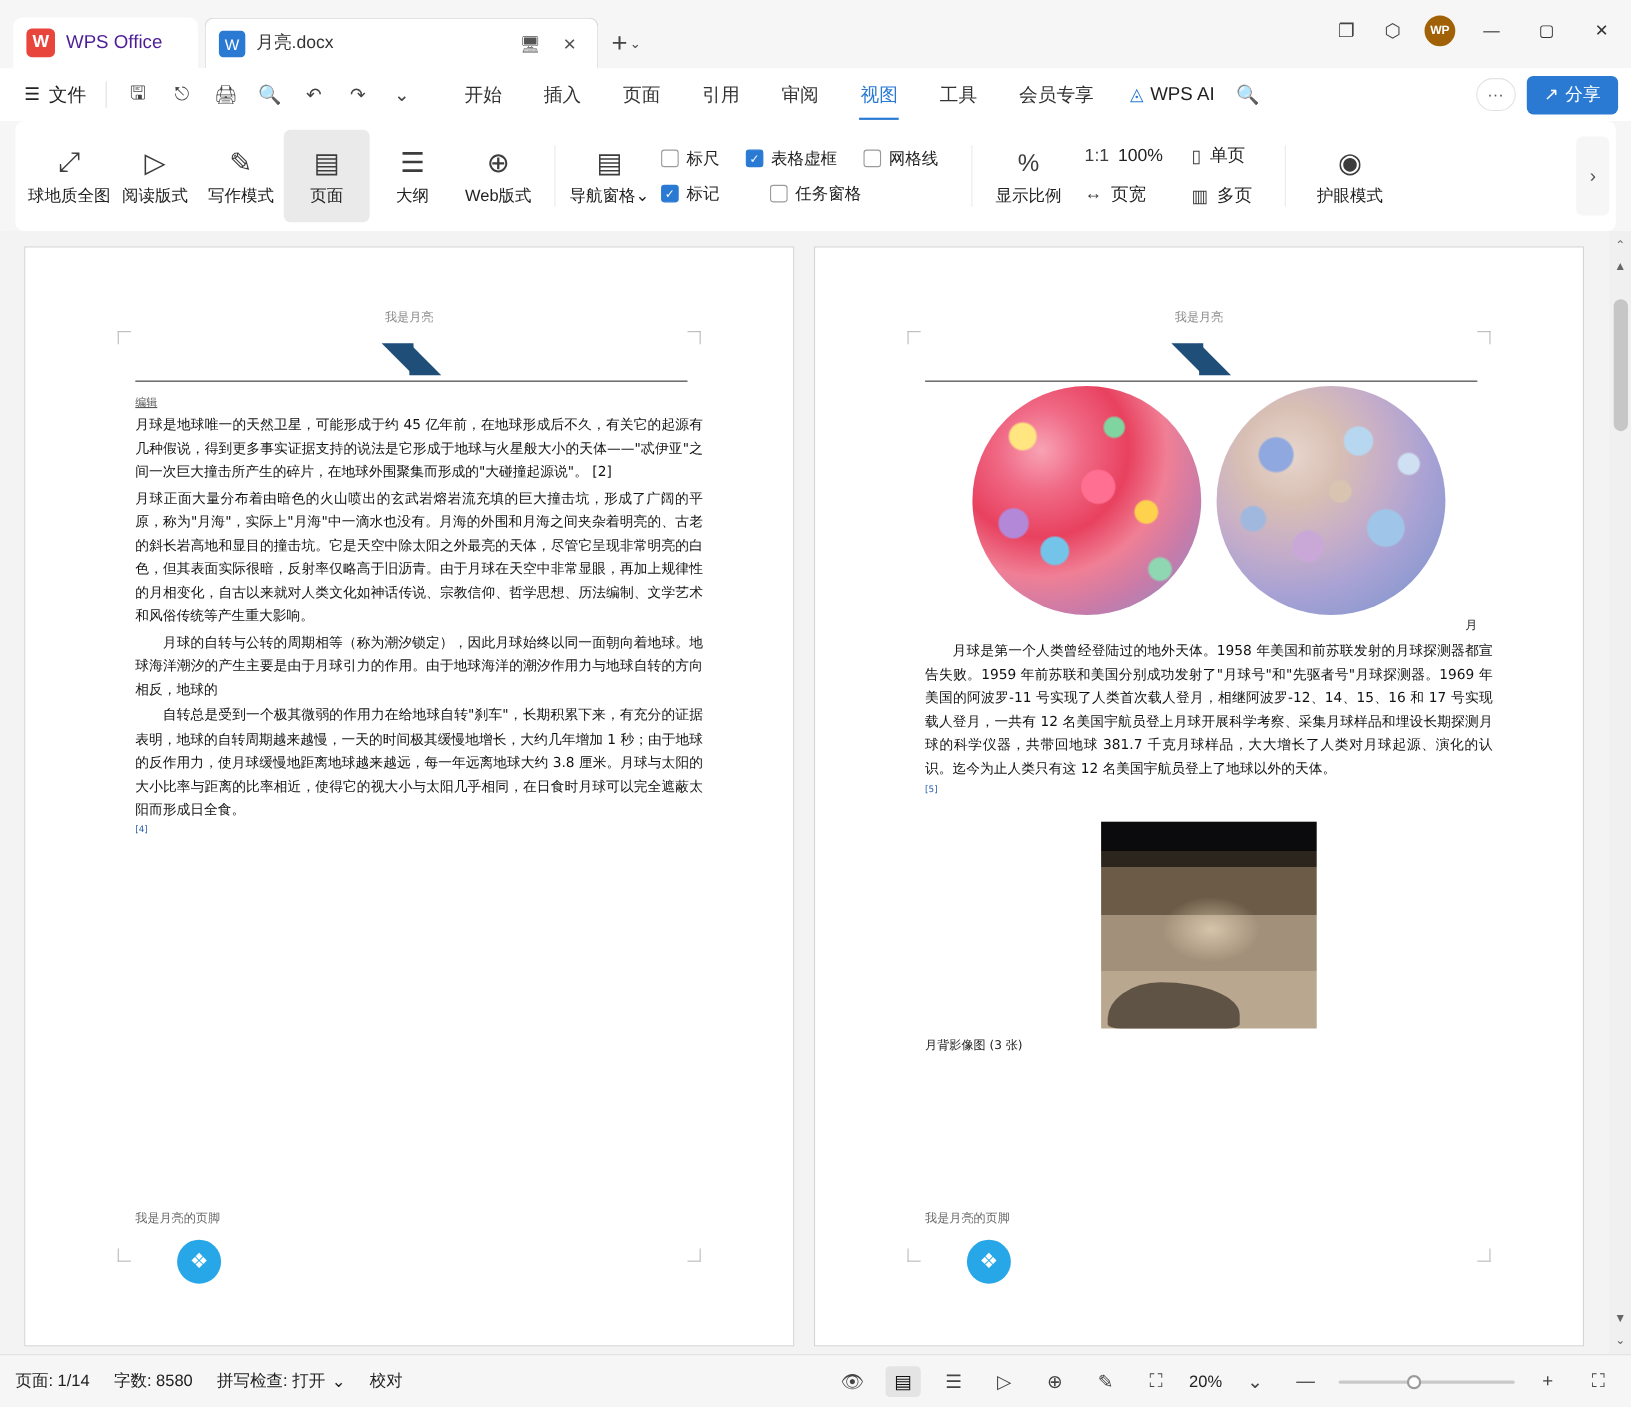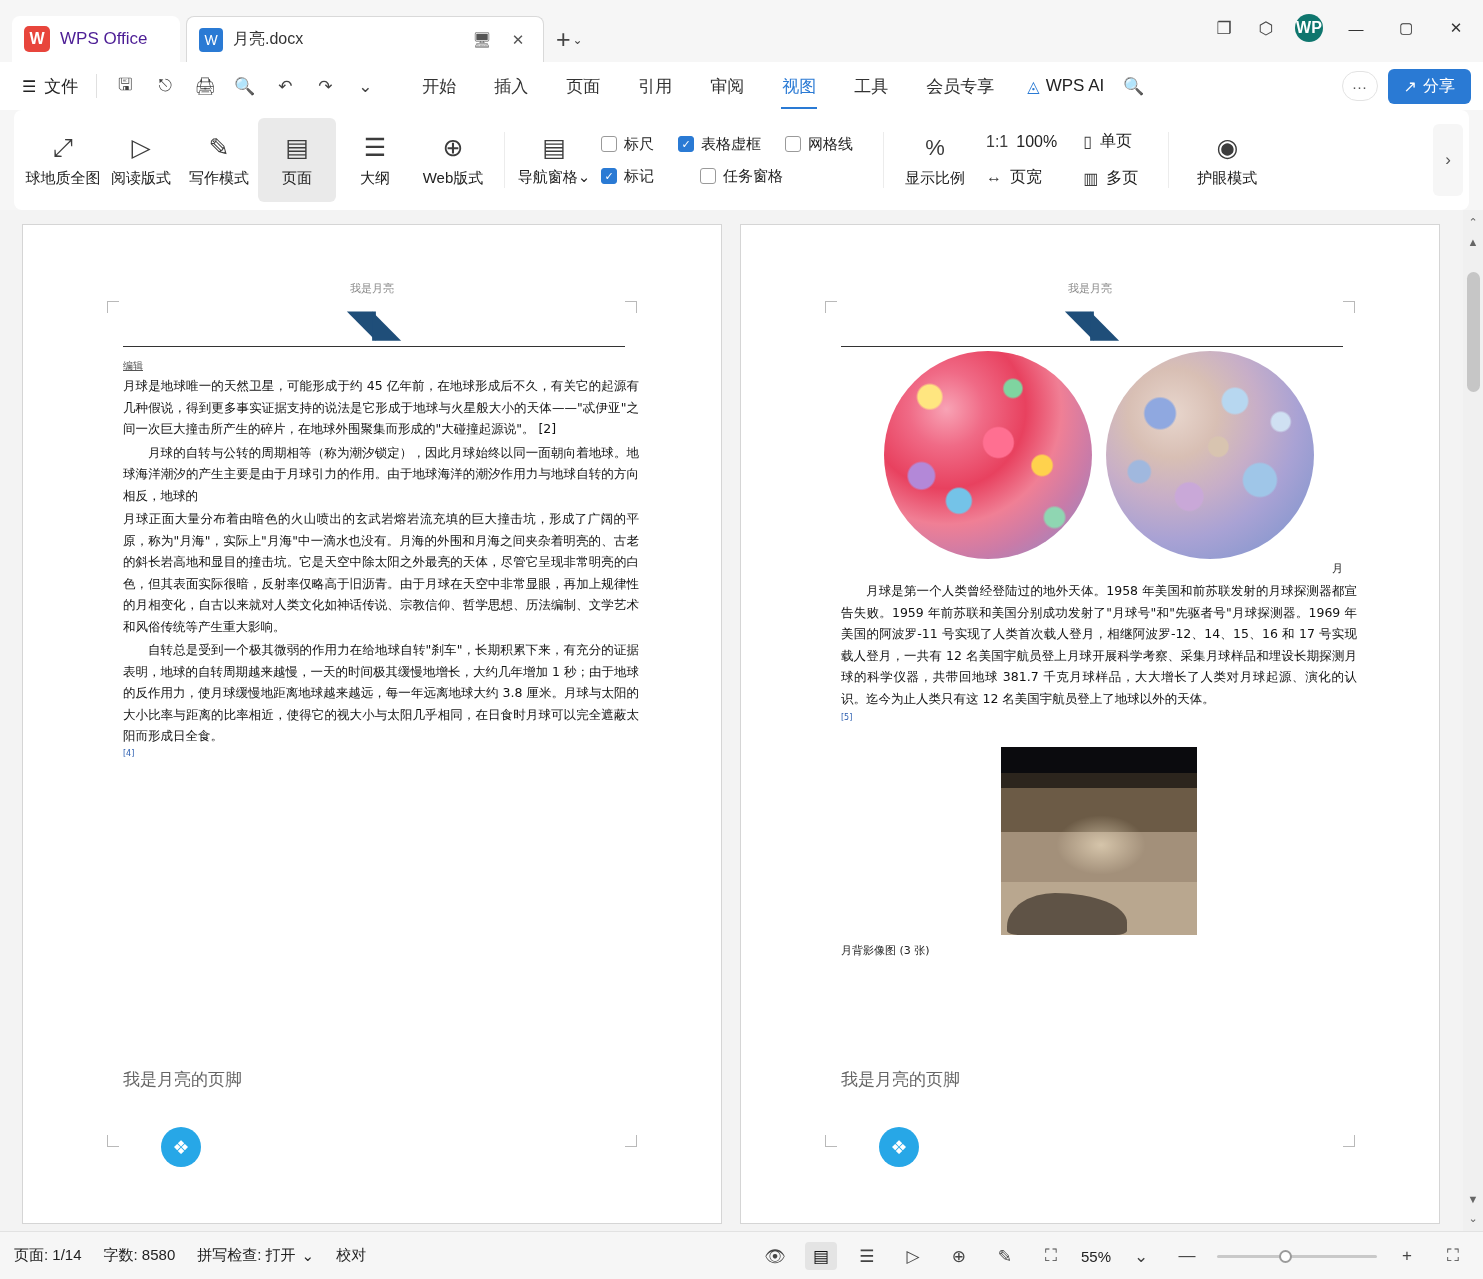--- a/index.html
+++ b/index.html
@@ -83,22 +83,22 @@
     display: flex; align-items: center;
     gap: 4px; padding-right: 4px;
   }
   .tb-icon {
     width: 38px; height: 38px;
     display: flex; align-items: center; justify-content: center;
     color: #444; font-size: 17px; border-radius: 4px;
   }
   .avatar {
     width: 28px; height: 28px; border-radius: 50%;
-    background: #0f766e; color: #fff;
-    font-size: 16px; font-weight: bold;
+    background: #a16207; color: #fff;
+    font-size: 11px; font-weight: bold;
     display: flex; align-items: center; justify-content: center;
     margin: 0 6px;
   }
   .win-btn {
     width: 46px; height: 44px;
     display: flex; align-items: center; justify-content: center;
     color: #333; font-size: 15px;
   }
 
   
@@ -315,22 +315,22 @@
     font-size: 11px; color: #222;
     display: inline; vertical-align: bottom;
   }
   .para {
     font-size: 12.5px; line-height: 1.72;
     color: #111; text-align: justify;
     margin-top: 2px;
   }
   .para.indent { text-indent: 2em; }
   .footer-note {
-    position: absolute; left: 100px; bottom: 132px;
-    font-size: 17px; color: #666;
+    position: absolute; left: 100px; bottom: 108px;
+    font-size: 11px; color: #666;
   }
   .footer-badge {
     position: absolute; left: 138px; bottom: 56px;
     width: 40px; height: 40px;
     border-radius: 50%;
     background: #27a7e7;
     color: #fff; font-size: 19px;
     display: flex; align-items: center; justify-content: center;
   }
 
@@ -632,22 +632,22 @@
         <div class="mark tl"></div>
         <div class="mark tr"></div>
         <div class="mark bl"></div>
         <div class="mark br"></div>
         <div class="ornament">◥◣</div>
         <div class="hr-line"></div>
         <div class="body" style="position:relative;">
 
           <div class="small-link">编辑</div>
           <div class="para">月球是地球唯一的天然卫星，可能形成于约 45 亿年前，在地球形成后不久，有关它的起源有几种假说，得到更多事实证据支持的说法是它形成于地球与火星般大小的天体——"忒伊亚"之间一次巨大撞击所产生的碎片，在地球外围聚集而形成的"大碰撞起源说"。 [2]</div>
+          <div class="para">月球正面大量分布着由暗色的火山喷出的玄武岩熔岩流充填的巨大撞击坑，形成了广阔的平原，称为"月海"，实际上"月海"中一滴水也没有。月海的外围和月海之间夹杂着明亮的、古老的斜长岩高地和显目的撞击坑。它是天空中除太阳之外最亮的天体，尽管它呈现非常明亮的白色，但其表面实际很暗，反射率仅略高于旧沥青。由于月球在天空中非常显眼，再加上规律性的月相变化，自古以来就对人类文化如神话传说、宗教信仰、哲学思想、历法编制、文学艺术和风俗传统等产生重大影响。</div>
           <div class="para indent">月球的自转与公转的周期相等（称为潮汐锁定），因此月球始终以同一面朝向着地球。地球海洋潮汐的产生主要是由于月球引力的作用。由于地球海洋的潮汐作用力与地球自转的方向相反，地球的</div>
-          <div class="para">月球正面大量分布着由暗色的火山喷出的玄武岩熔岩流充填的巨大撞击坑，形成了广阔的平原，称为"月海"，实际上"月海"中一滴水也没有。月海的外围和月海之间夹杂着明亮的、古老的斜长岩高地和显目的撞击坑。它是天空中除太阳之外最亮的天体，尽管它呈现非常明亮的白色，但其表面实际很暗，反射率仅略高于旧沥青。由于月球在天空中非常显眼，再加上规律性的月相变化，自古以来就对人类文化如神话传说、宗教信仰、哲学思想、历法编制、文学艺术和风俗传统等产生重大影响。</div>
           <div class="para indent">自转总是受到一个极其微弱的作用力在给地球自转"刹车"，长期积累下来，有充分的证据表明，地球的自转周期越来越慢，一天的时间极其缓慢地增长，大约几年增加 1 秒；由于地球的反作用力，使月球缓慢地距离地球越来越远，每一年远离地球大约 3.8 厘米。月球与太阳的大小比率与距离的比率相近，使得它的视大小与太阳几乎相同，在日食时月球可以完全遮蔽太阳而形成日全食。</div>
           <div class="para" style="font-size:8px;color:#2a5db0;margin-top:0;">[4]</div>
         </div>
         <div class="footer-note">我是月亮的页脚</div>
         <div class="footer-badge">❖</div>
       </div>
 
       <div class="page">
         <div class="page-header">我是月亮</div>
         <div class="mark tl"></div>
@@ -694,21 +694,21 @@
     <div class="st-item">校对</div>
 
     <div class="st-right">
       <div class="view-ic">👁</div>
       <div class="view-ic active">▤</div>
       <div class="view-ic">☰</div>
       <div class="view-ic">▷</div>
       <div class="view-ic">⊕</div>
       <div class="view-ic">✎</div>
       <div class="view-ic">⛶</div>
-      <div class="zoom-pct">55%</div>
+      <div class="zoom-pct">20%</div>
       <div class="view-ic">⌄</div>
       <div class="view-ic">—</div>
       <div class="slider-track">
         <div class="slider-knob"></div>
       </div>
       <div class="view-ic">+</div>
       <div class="view-ic">⛶</div>
     </div>
   </div>
 

